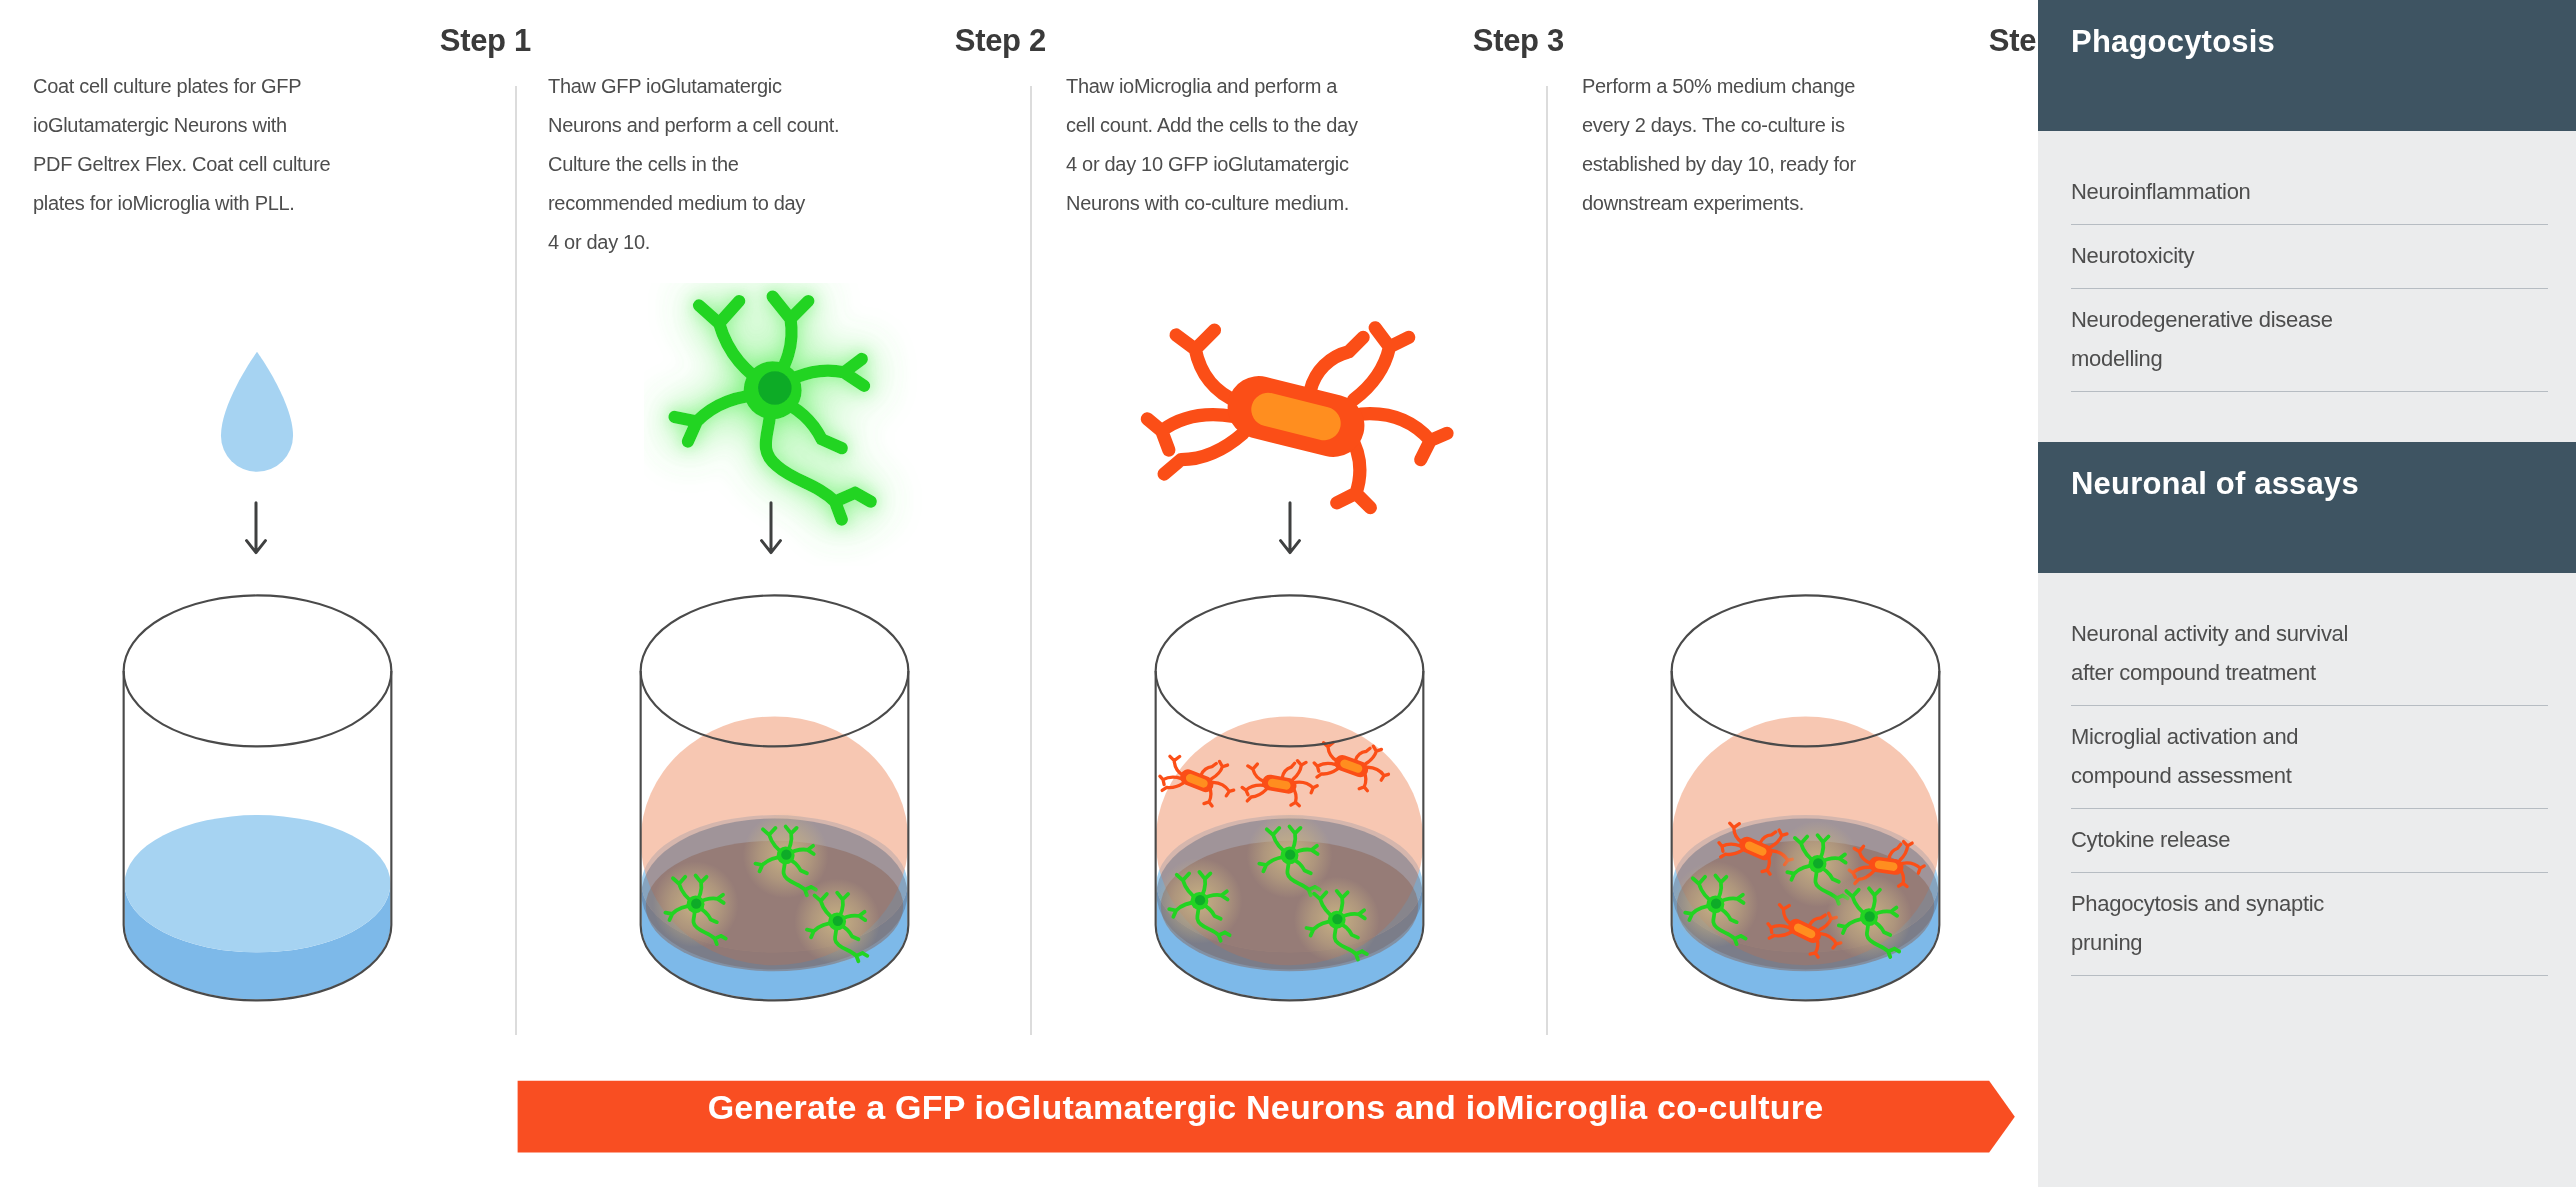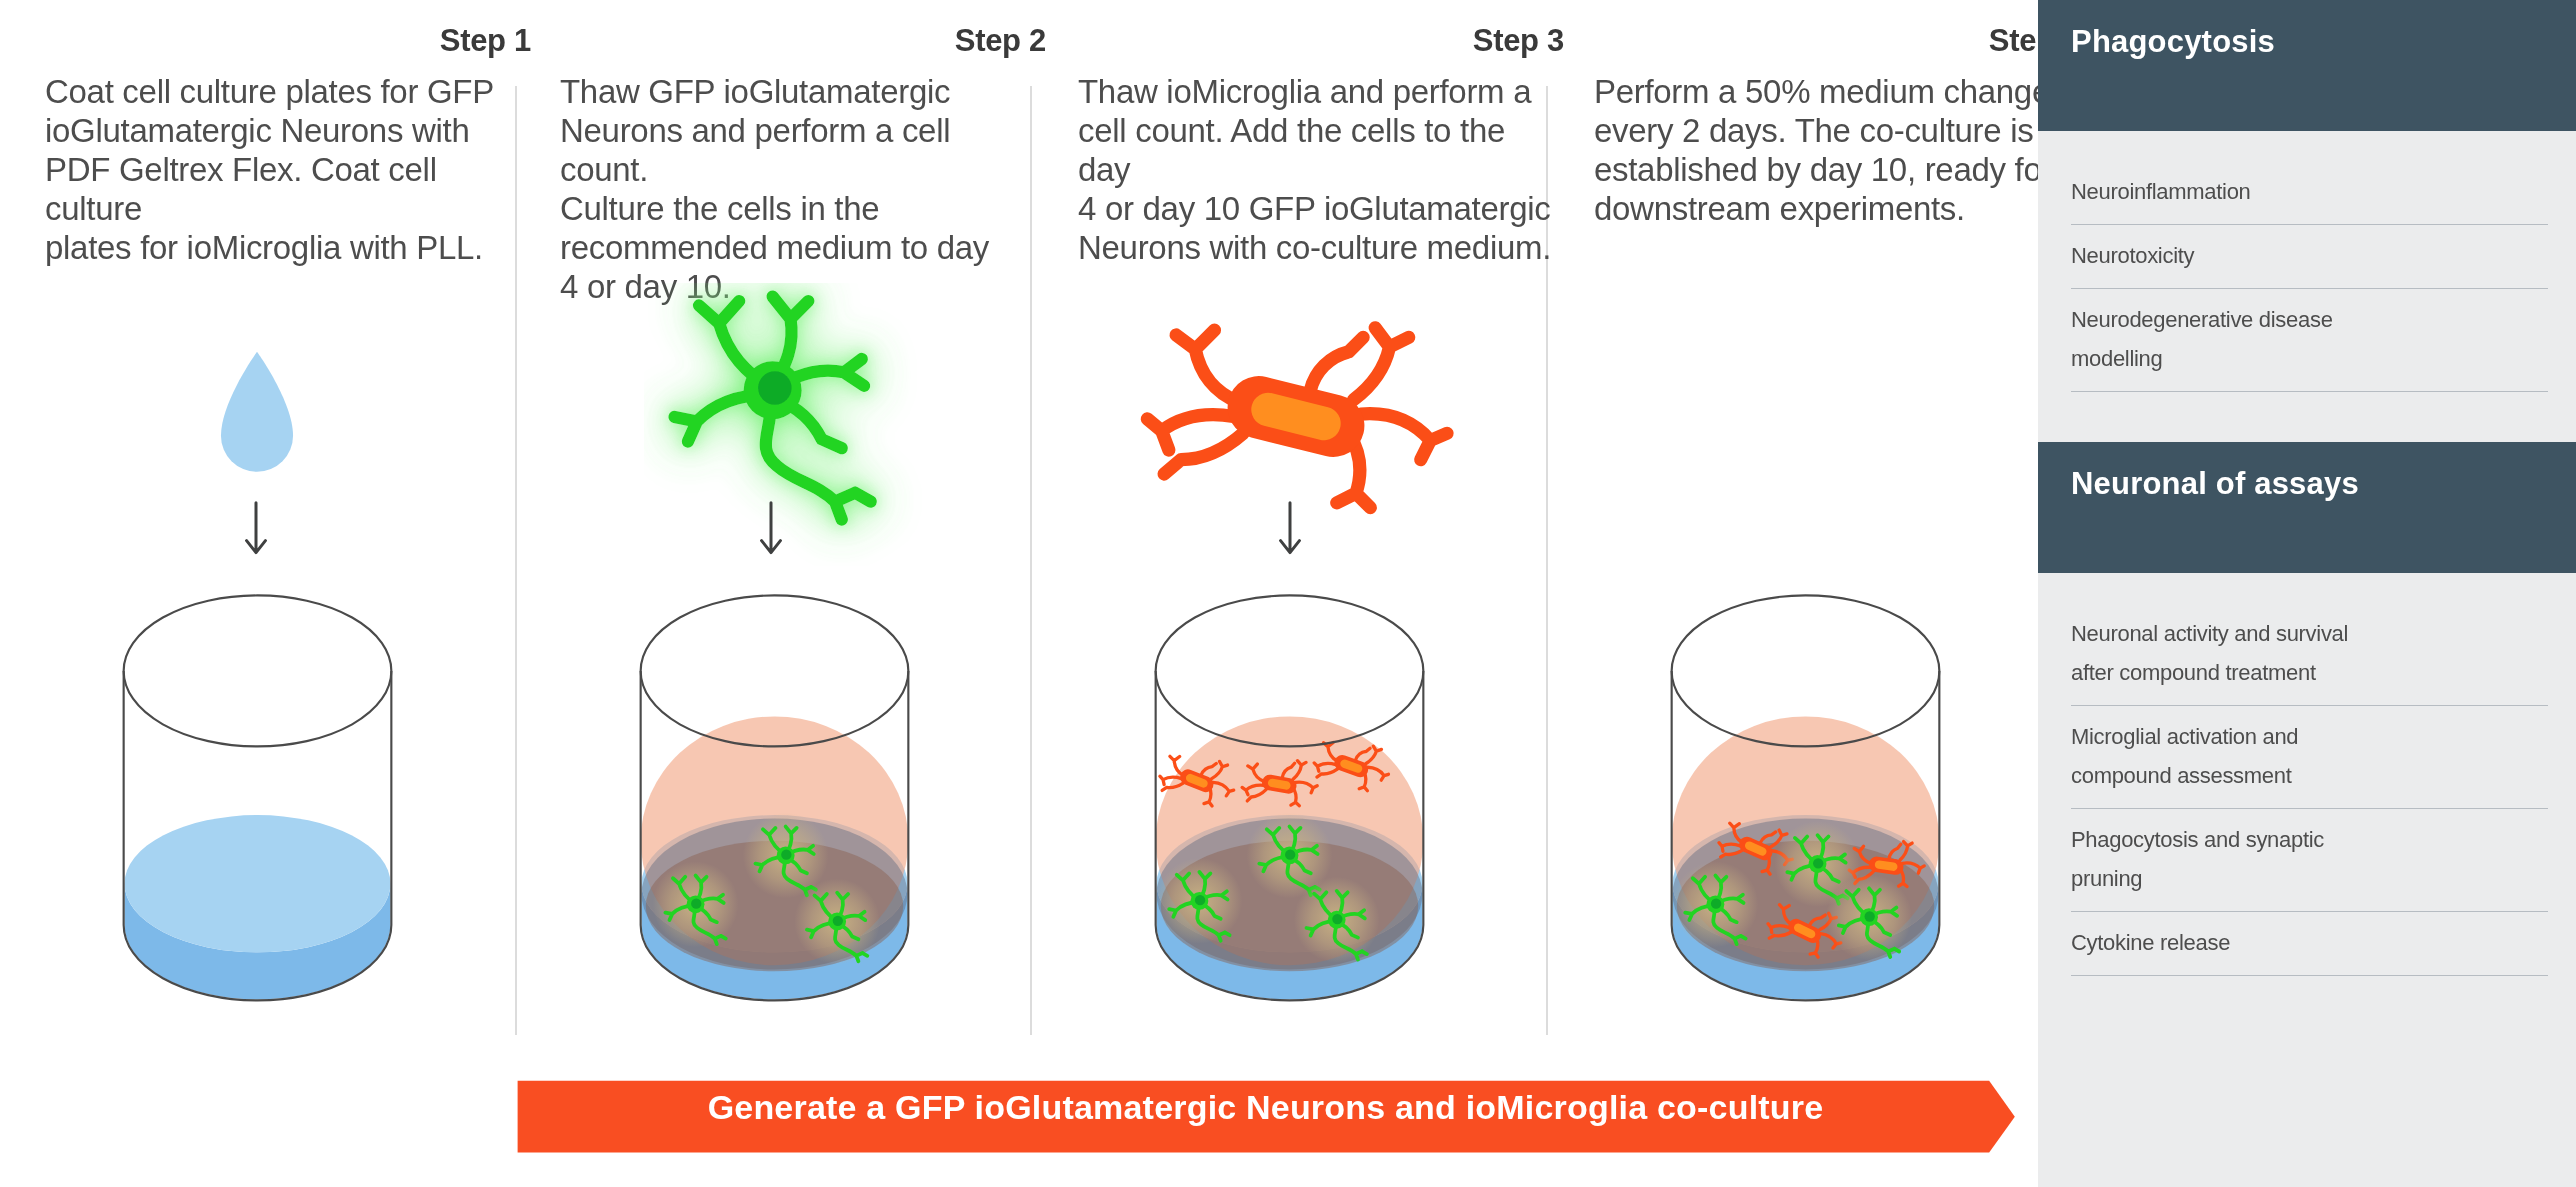--- a/index.html
+++ b/index.html
@@ -9,21 +9,21 @@
     font-family:"Liberation Sans", sans-serif;
     color:#4d4d4d;
   }
   .col{position:absolute;top:22px;width:498px;}
   .col h3{
     margin:0 0 6.9px 0;font-size:31px;line-height:38px;font-weight:bold;color:#3a3a3a;
     letter-spacing:-0.3px;
     text-align:right;
   }
   .col p{
-    margin:12px;font-size:33px;line-height:39px;color:#4d4d4d;
+    margin:0;font-size:20px;line-height:39px;color:#4d4d4d;
     letter-spacing:-0.3px;white-space:pre-line;
   }
   .divider{position:absolute;top:86px;height:949px;width:1.7px;background:#dcdcdc;}
   .abs{position:absolute;}
   
   .sidebar{position:absolute;left:2038px;top:0;width:538px;height:1188px;background:#ebeced;}
   .side-header{
     position:absolute;left:0;width:538px;height:131px;background:#3e5462;
     color:#ffffff;font-size:31px;font-weight:bold;letter-spacing:0.2px;
     padding:24px 0 0 33px;box-sizing:border-box;
@@ -241,23 +241,23 @@
     <div class="side-item">Neurotoxicity</div>
     <div class="side-item">Neurodegenerative disease
 modelling</div>
   </div>
   <div class="side-header" style="top:442px">Neuronal of assays</div>
   <div class="side-list" style="top:614px">
     <div class="side-item">Neuronal activity and survival
 after compound treatment</div>
     <div class="side-item">Microglial activation and
 compound assessment</div>
+    <div class="side-item">Cytokine release</div>
     <div class="side-item">Phagocytosis and synaptic
 pruning</div>
-    <div class="side-item">Cytokine release</div>
   </div>
 </div>
 
 <div class="banner-wrap">
   <svg width="1511" height="77" viewBox="0 0 1760 90">
     <polygon points="0,2 1720,2 1750,44 1720,86 0,86" fill="#f94e22"></polygon>
   </svg>
 </div>
 <div class="banner-label">Generate a GFP ioGlutamatergic Neurons and ioMicroglia co-culture</div>
 

